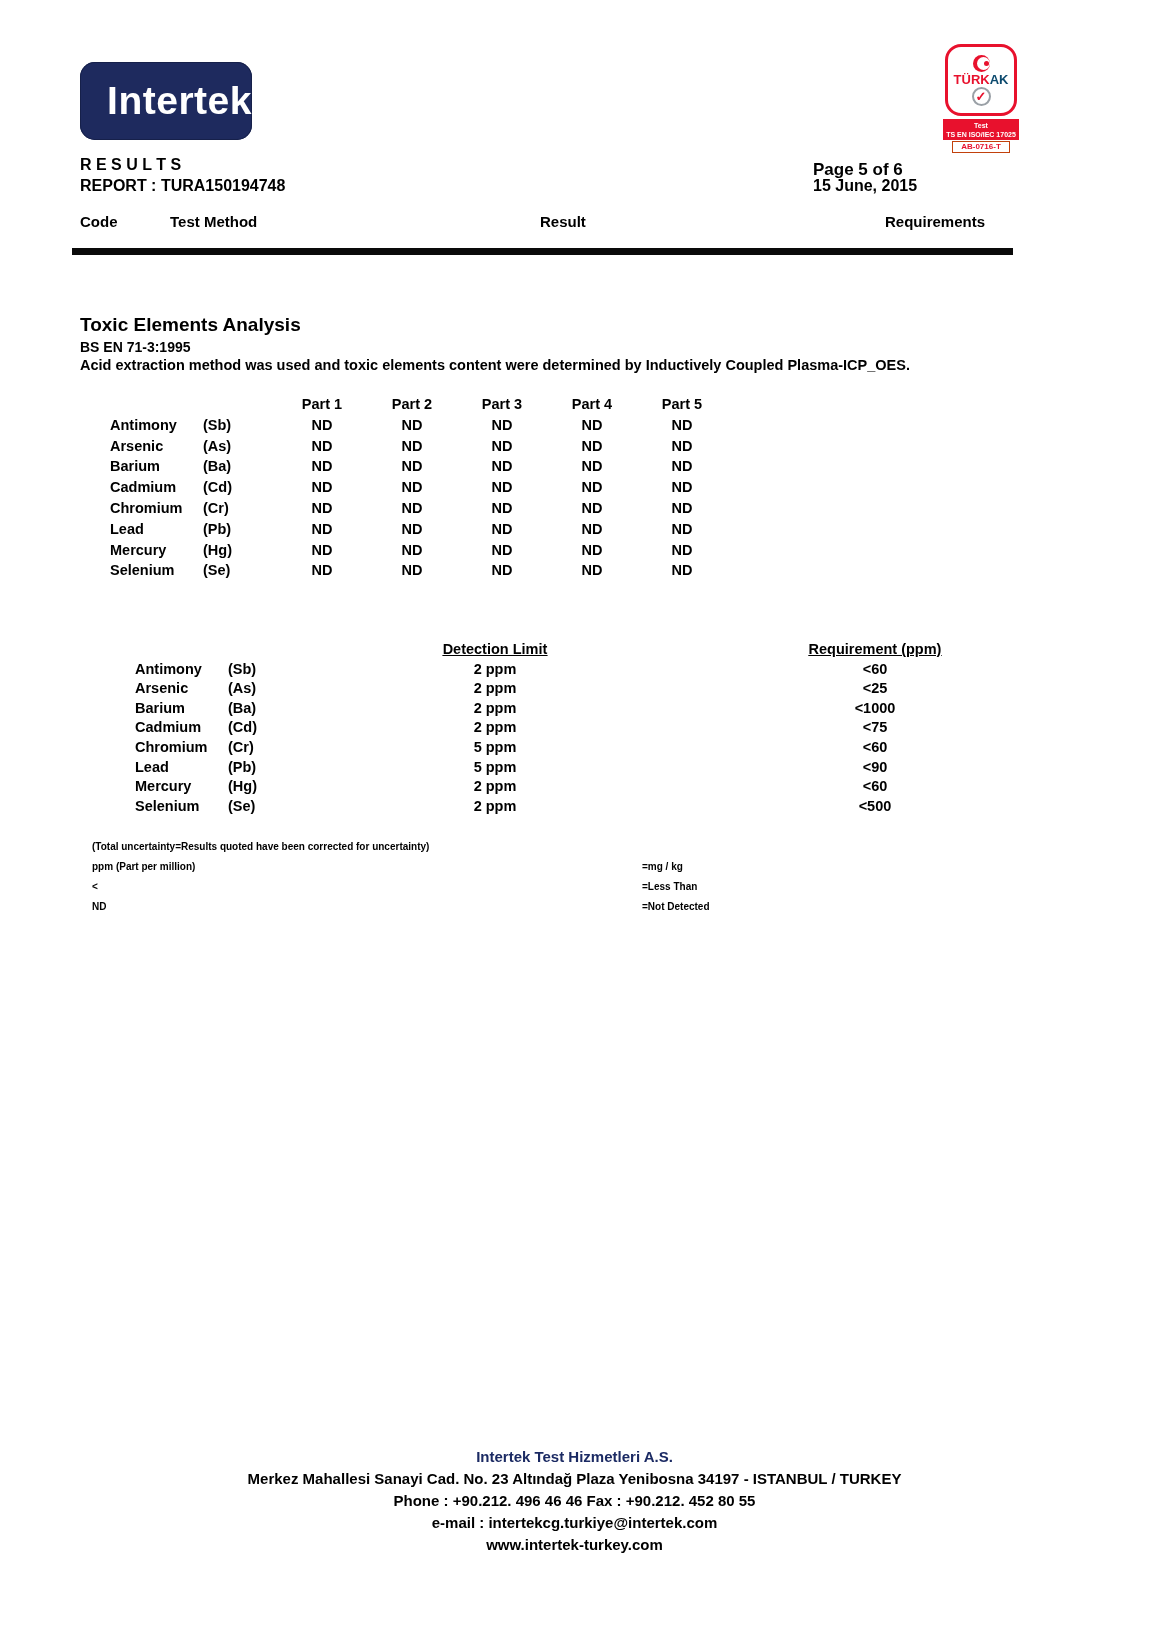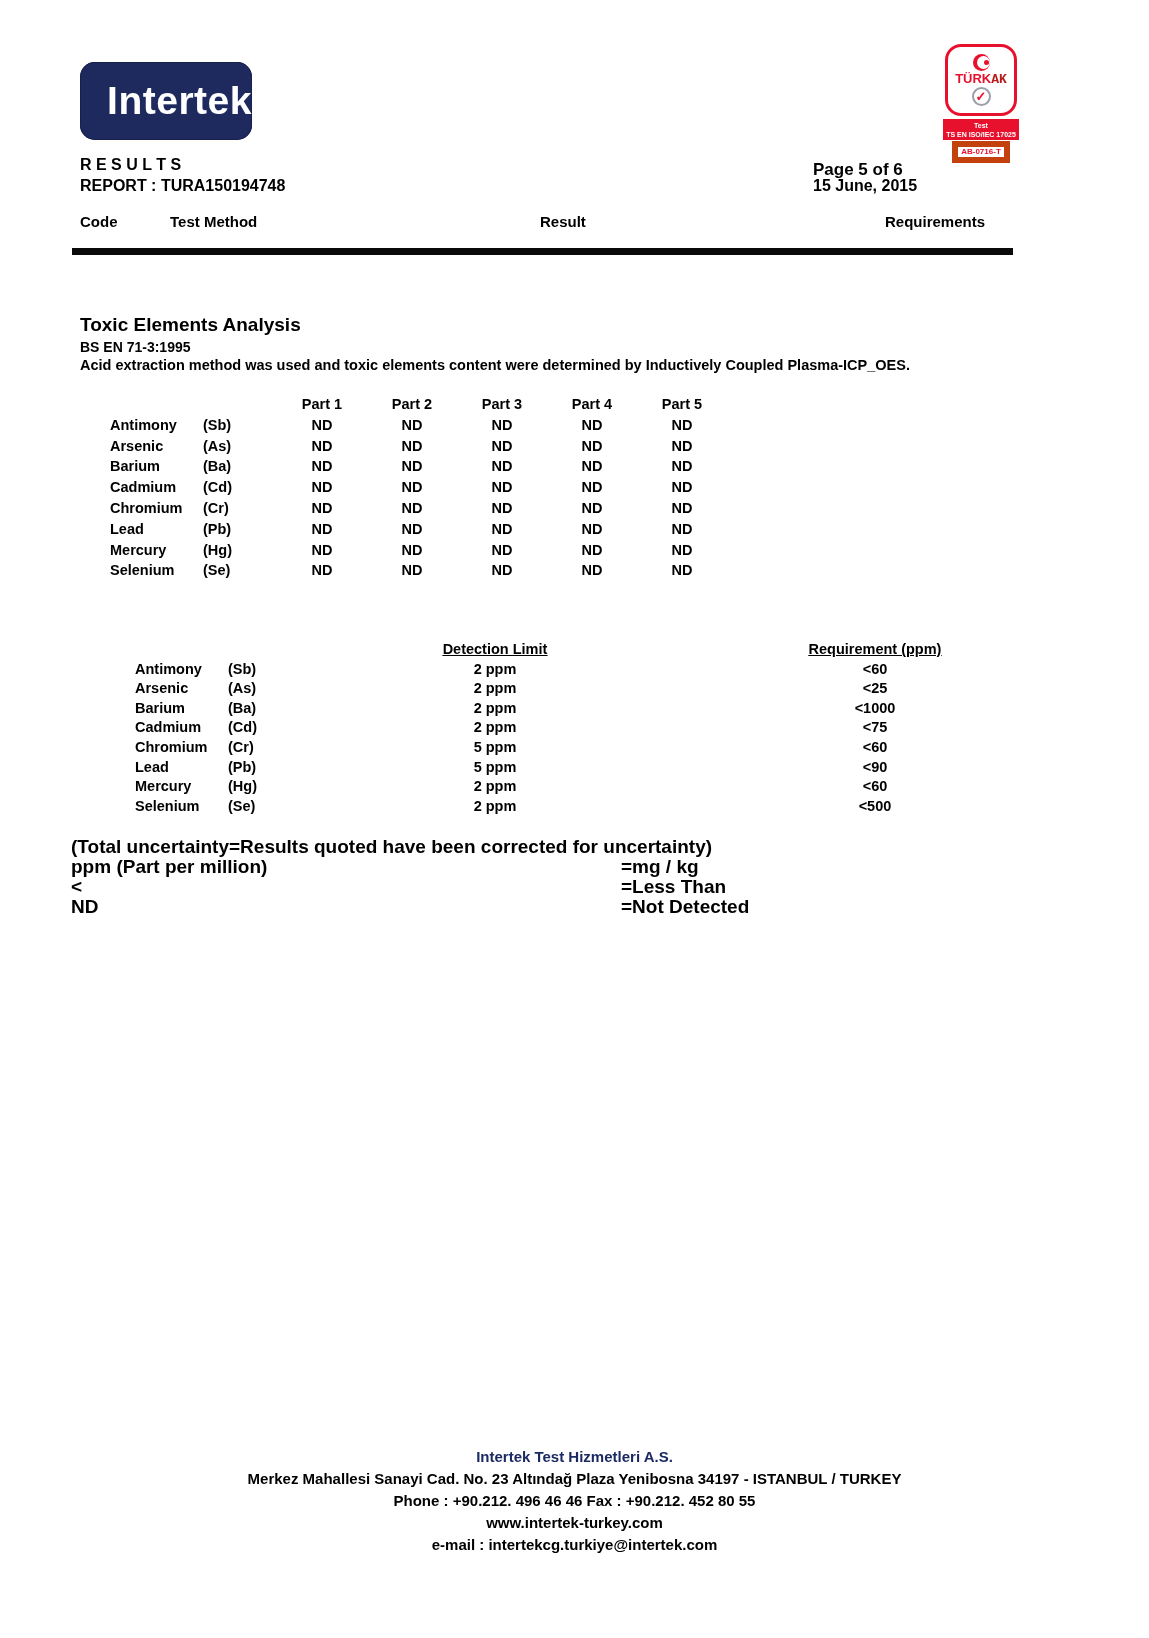--- a/index.html
+++ b/index.html
@@ -38,33 +38,33 @@
   .crescent::after {
     content:""; position:absolute; left:4px; top:2px;
     width:13px; height:13px; background:#fff; border-radius:50%;
   }
   .crescent::before {
     content:""; position:absolute; right:1px; top:6px;
     width:5px; height:5px; background:#e8112d; border-radius:50%; z-index:2;
   }
   .turkak-name { font-size:13px; line-height:13px; letter-spacing:0; }
   .turkak-name .red { color:#e8112d; }
-  .turkak-name .gray { color:#b91c1c;font-family:Liberation Mono, monospace; }
+  .turkak-name .gray { color:#0c4a6e; }
   .turkak-check {
     width:19px; height:19px; border:2px solid #9aa0a6; border-radius:50%;
     color:#e8112d; font-size:13px; line-height:15px; text-align:center;
   }
   .turkak-band {
     margin:3px auto 0; width:76px;
     background:#e8112d; color:#fff;
     font-size:7px; line-height:9px; padding:2px 0 1px;
   }
   .turkak-cert {
     margin:1px auto 0; width:58px;
-    border:6px solid #c2410c; color:#e8112d;
+    border:1px solid #c2410c; color:#e8112d;
     font-size:8px; line-height:10px;
   }
 
   .results-line  { position:absolute; left:80px;  top:156px; font-size:16px; }
   .report-line   { position:absolute; left:80px;  top:177px; font-size:16px; }
   .page-line     { position:absolute; left:813px; top:160px; font-size:17px; }
   .date-line     { position:absolute; left:813px; top:177px; font-size:16px; }
 
   .col-head { position:absolute; top:213px; font-size:15px; }
   .col-code        { left:80px; }
@@ -96,21 +96,21 @@
   .lt-row {
     display:grid;
     grid-template-columns:93px 97px 340px 420px;
     padding-left:55px;
     line-height:19.6px;
   }
   .lt-row .center { text-align:center; }
   .lt-head .center { text-decoration:underline; }
 
   
-  .notes { position:absolute; left:71px; top:837px; width:760px; font-size:19px; line-height:20px; }
+  .notes { position:absolute; left:92px; top:837px; width:760px; font-size:10px; line-height:20px; }
   .note-row { display:grid; grid-template-columns:550px auto; }
 
   
   .footer {
     position:absolute; left:0; top:1446px; width:100%;
     text-align:center; font-size:15px; line-height:22px;
   }
   .footer-company { color:#1b2a63; }
 </style>
 </head>
@@ -334,17 +334,17 @@
           <span>ND</span>
           <span>=Not Detected</span>
         </div>
       </div>
   </div>
 
   <div class="footer">
     <div class="footer-company">Intertek Test Hizmetleri A.S.</div>
     <div>Merkez Mahallesi Sanayi Cad. No. 23 Altındağ Plaza Yenibosna 34197 - ISTANBUL / TURKEY</div>
     <div>Phone : +90.212. 496 46 46 Fax : +90.212. 452 80 55</div>
+    <div>e-mail : intertekcg.turkiye@intertek.com</div>
     <div>www.intertek-turkey.com</div>
-    <div>e-mail : intertekcg.turkiye@intertek.com</div>
   </div>
 
 </div>
 
 </body></html>

